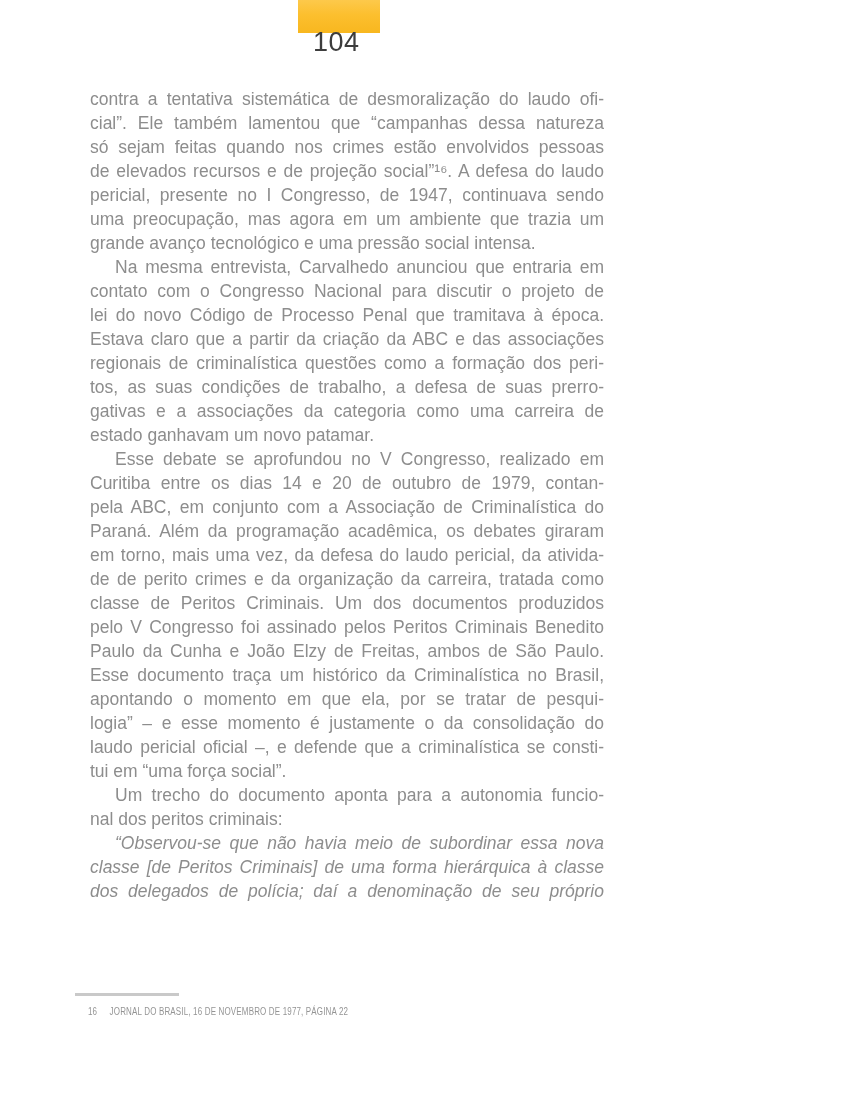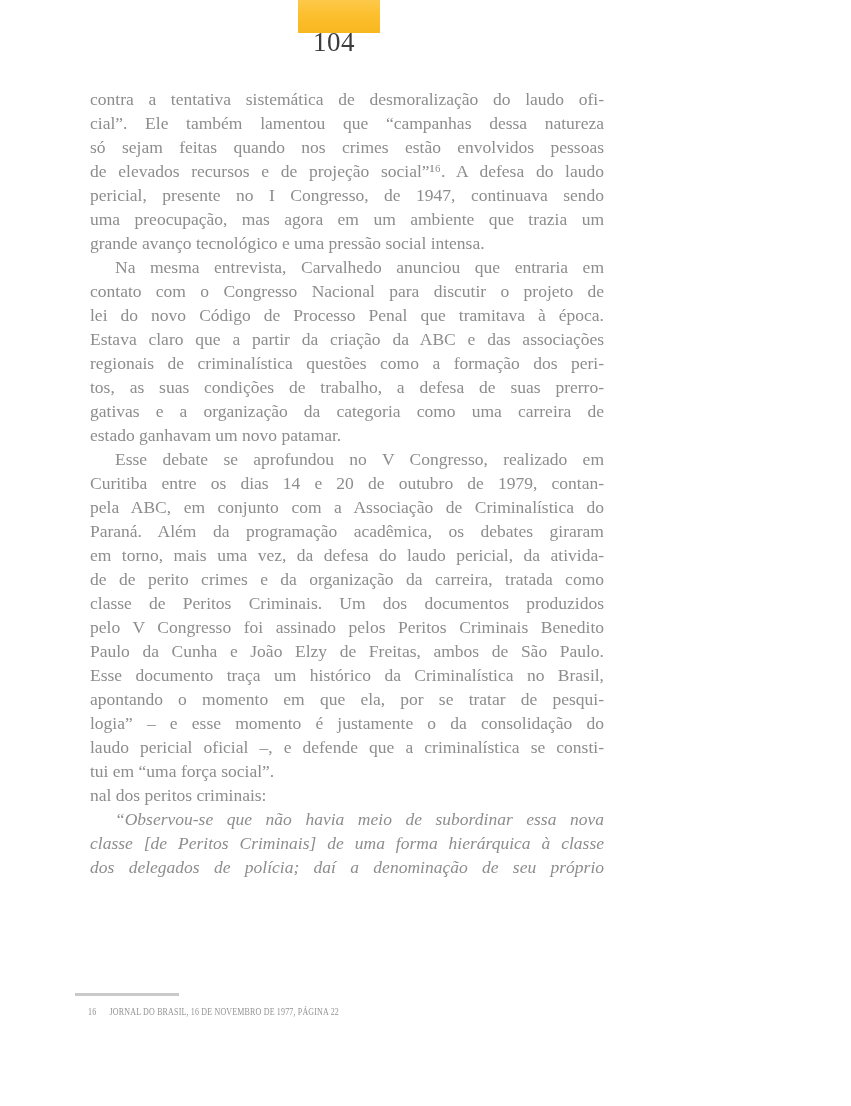--- a/index.html
+++ b/index.html
@@ -6,21 +6,21 @@
     margin: 0;
     padding: 0;
     background: #ffffff;
   }
   .page {
     position: relative;
     width: 851px;
     height: 1106px;
     background: #ffffff;
     overflow: hidden;
-    font-family: Liberation Serif, serif;
+    font-family: Liberation Sans, sans-serif;
     border-radius: 6px;
   }
   .yellow-block {
     position: absolute;
     left: 298px;
     top: 0;
     width: 82px;
     height: 33px;
     background: linear-gradient(180deg, #fdc94b 0%, #fcbf2e 45%, #f8b71f 100%);
   }
@@ -99,36 +99,37 @@
       <div class="line">de elevados recursos e de projeção social”¹⁶. A defesa do laudo</div>
       <div class="line">pericial, presente no I Congresso, de 1947, continuava sendo</div>
       <div class="line">uma preocupação, mas agora em um ambiente que trazia um</div>
       <div class="line para-end">grande avanço tecnológico e uma pressão social intensa.</div>
       <div class="line indent">Na mesma entrevista, Carvalhedo anunciou que entraria em</div>
       <div class="line">contato com o Congresso Nacional para discutir o projeto de</div>
       <div class="line">lei do novo Código de Processo Penal que tramitava à época.</div>
       <div class="line">Estava claro que a partir da criação da ABC e das associações</div>
       <div class="line">regionais de criminalística questões como a formação dos peri-</div>
       <div class="line">tos, as suas condições de trabalho, a defesa de suas prerro-</div>
-      <div class="line">gativas e a organização da categoria como uma carreira de</div>
+      <div class="line">gativas e a associações da categoria como uma carreira de</div>
       <div class="line para-end">estado ganhavam um novo patamar.</div>
       <div class="line indent">Esse debate se aprofundou no V Congresso, realizado em</div>
       <div class="line">Curitiba entre os dias 14 e 20 de outubro de 1979, contan-</div>
       <div class="line">pela ABC, em conjunto com a Associação de Criminalística do</div>
       <div class="line">Paraná. Além da programação acadêmica, os debates giraram</div>
       <div class="line">em torno, mais uma vez, da defesa do laudo pericial, da ativida-</div>
       <div class="line">de de perito crimes e da organização da carreira, tratada como</div>
       <div class="line">classe de Peritos Criminais. Um dos documentos produzidos</div>
       <div class="line">pelo V Congresso foi assinado pelos Peritos Criminais Benedito</div>
       <div class="line">Paulo da Cunha e João Elzy de Freitas, ambos de São Paulo.</div>
       <div class="line">Esse documento traça um histórico da Criminalística no Brasil,</div>
       <div class="line">apontando o momento em que ela, por se tratar de pesqui-</div>
       <div class="line">logia” – e esse momento é justamente o da consolidação do</div>
       <div class="line">laudo pericial oficial –, e defende que a criminalística se consti-</div>
       <div class="line para-end">tui em “uma força social”.</div>
+      <div class="line indent">Um trecho do documento aponta para a autonomia funcio-</div>
       <div class="line para-end">nal dos peritos criminais:</div>
       <div class="line indent italic">“Observou-se que não havia meio de subordinar essa nova</div>
       <div class="line italic">classe [de Peritos Criminais] de uma forma hierárquica à classe</div>
       <div class="line italic">dos delegados de polícia; daí a denominação de seu próprio</div>
     </main>
 
   <div class="footnote-rule"></div>
 
   <div class="footnote">
     <span class="marker">16</span><span>JORNAL DO BRASIL, 16 DE NOVEMBRO DE 1977, PÁGINA 22</span>

